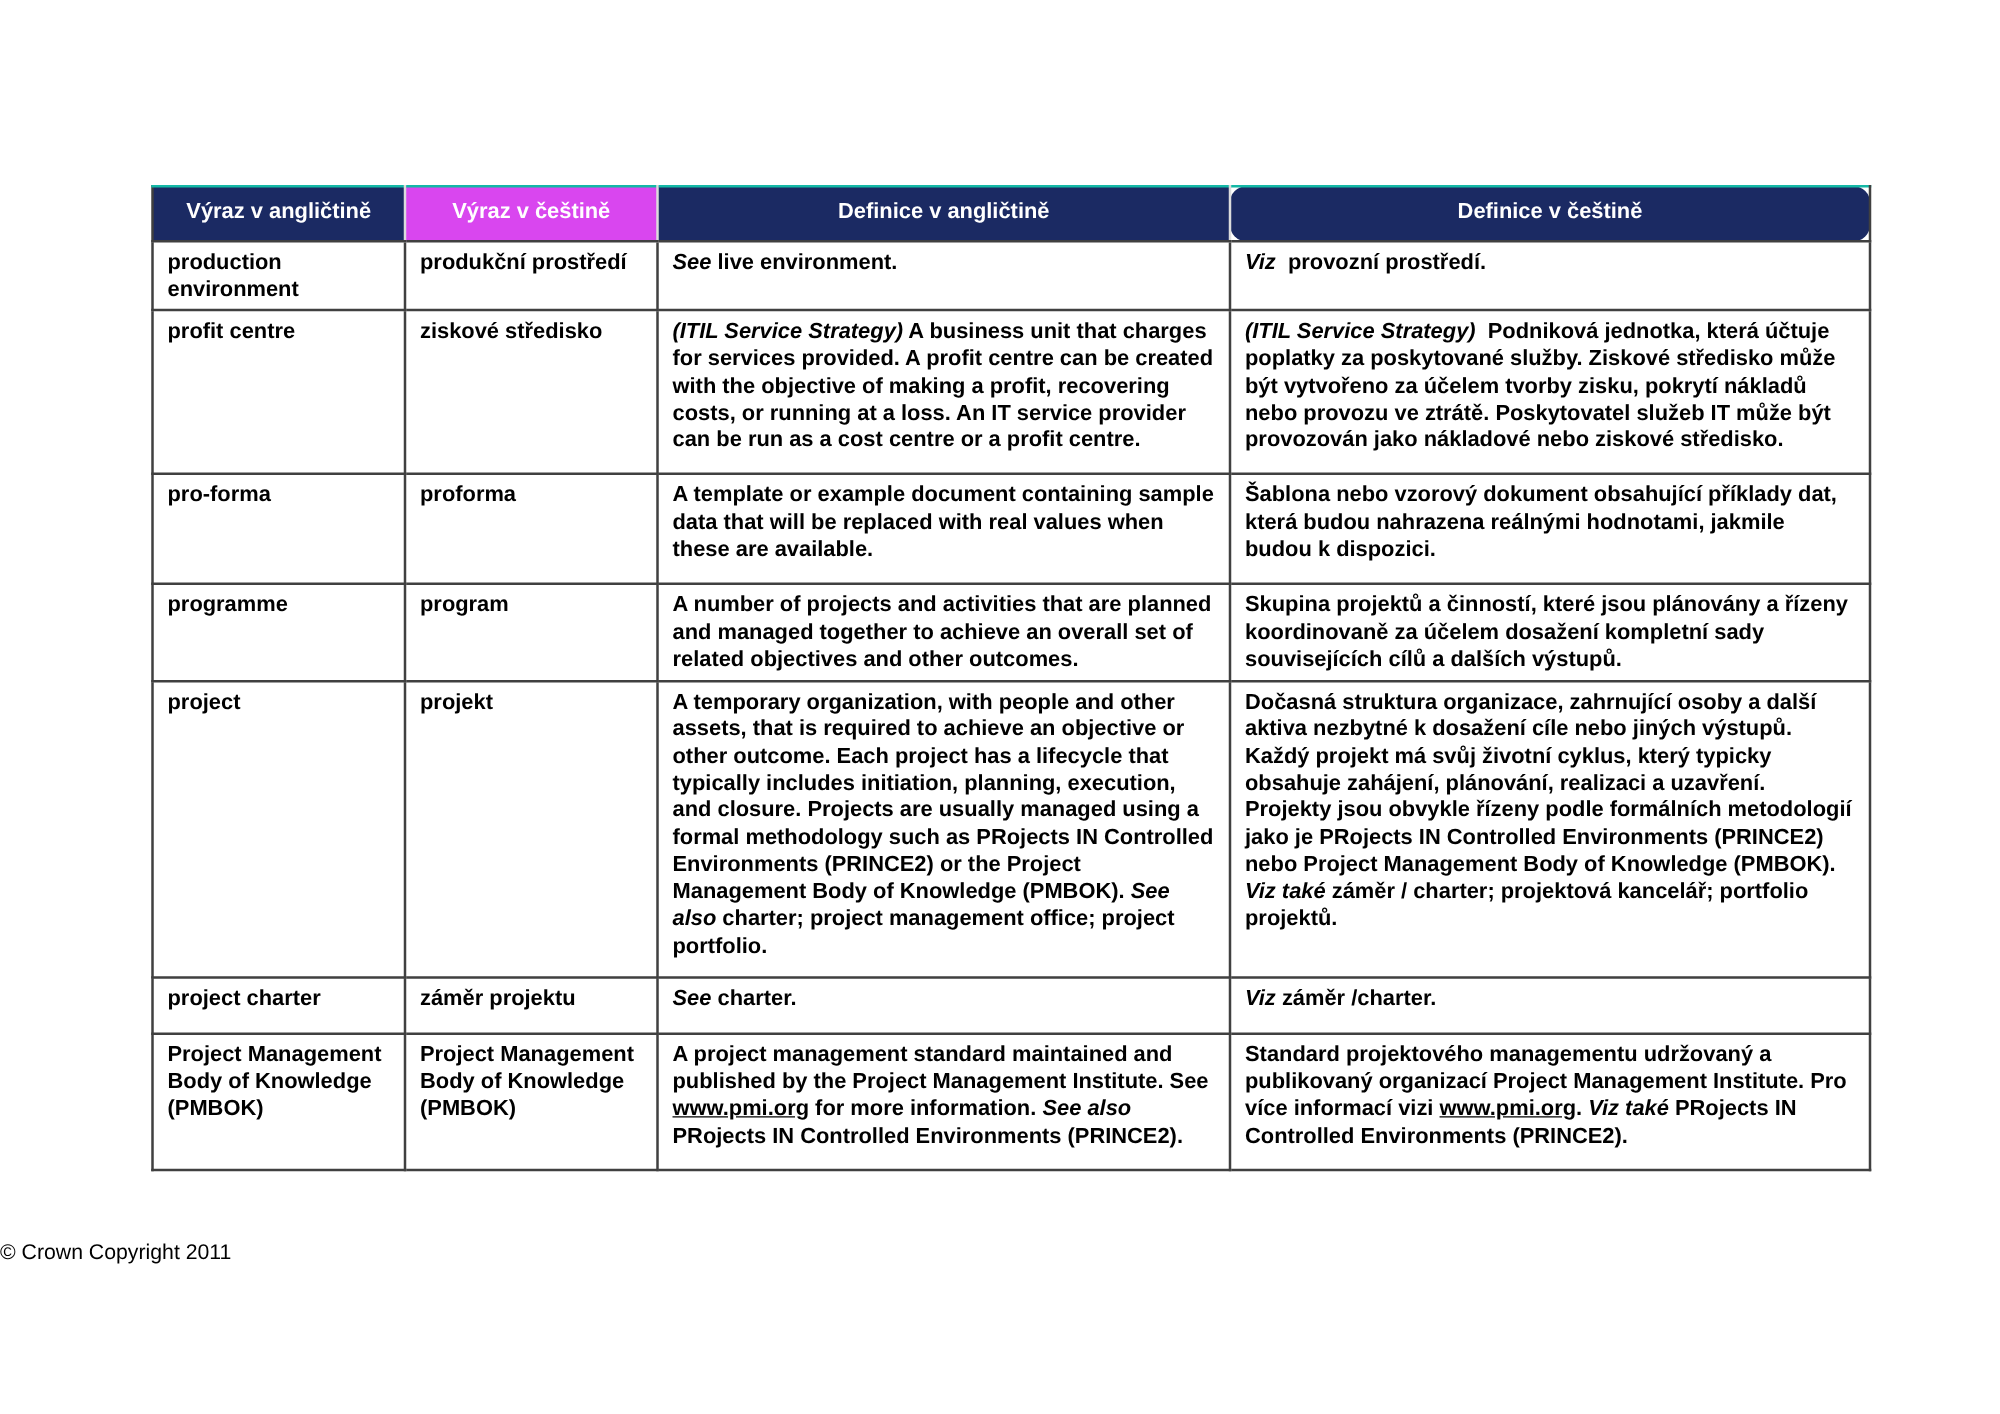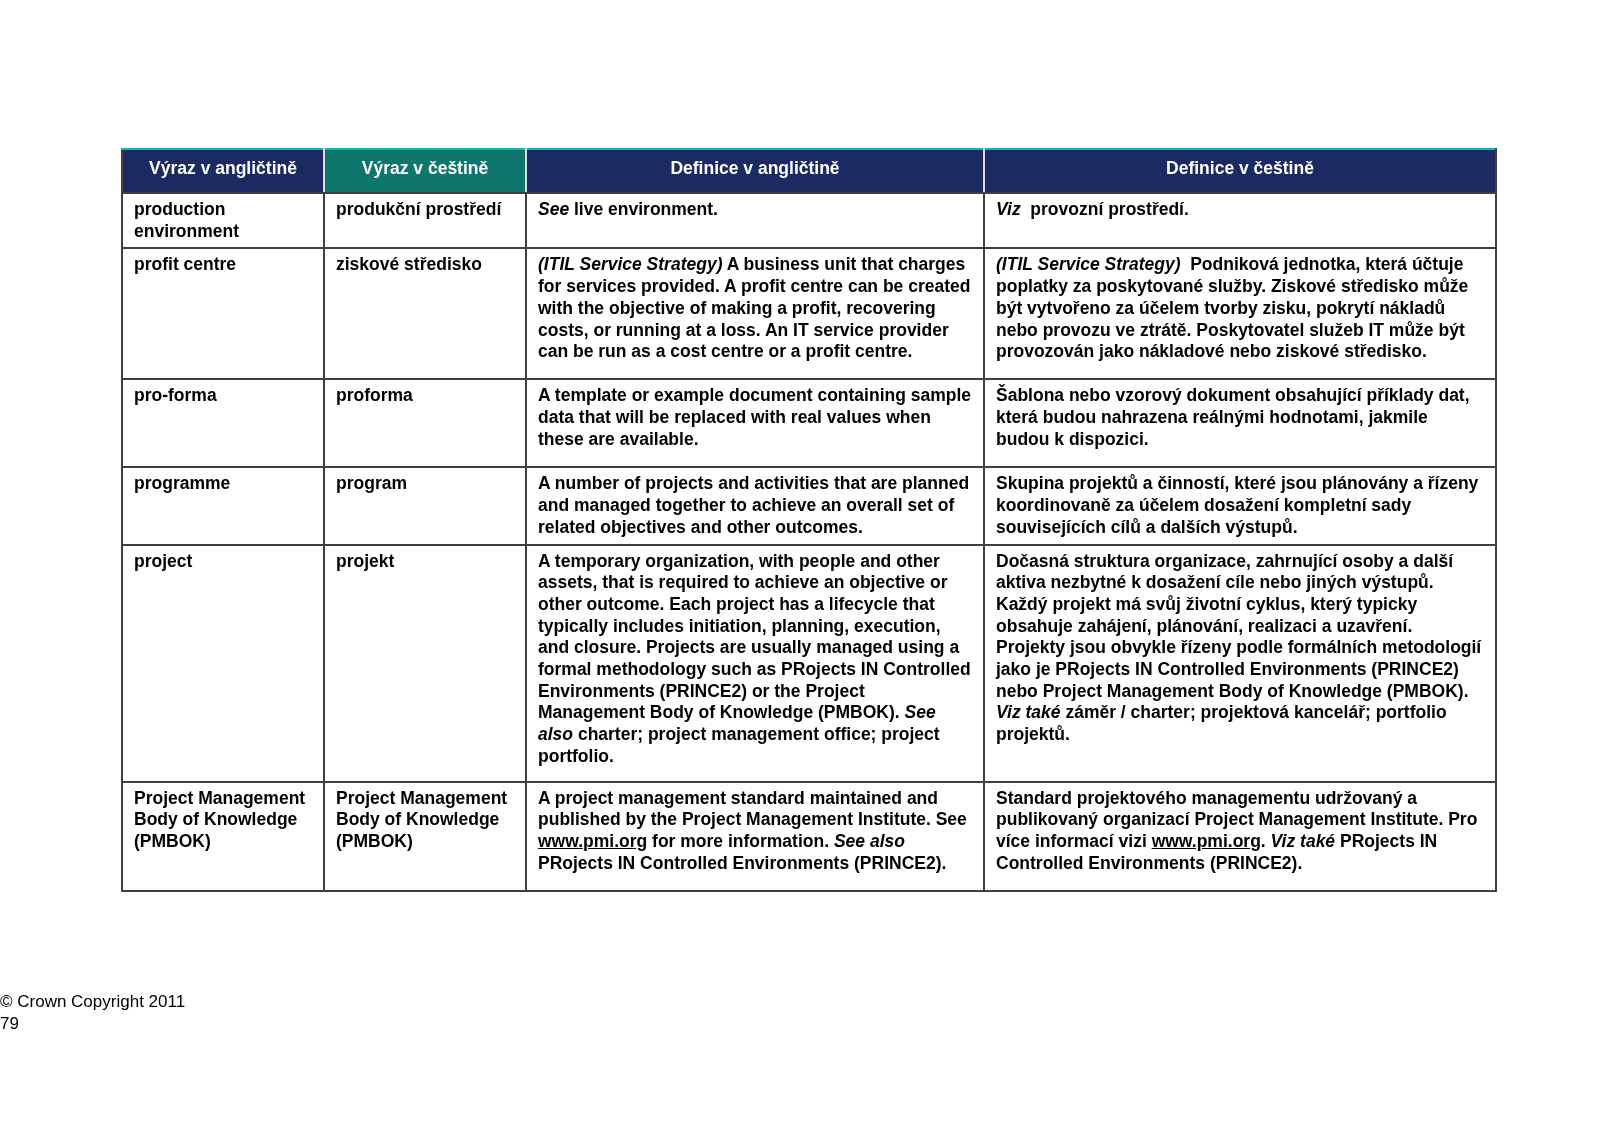--- a/index.html
+++ b/index.html
@@ -19,21 +19,21 @@
   col.c3 { width: 458px; }
   col.c4 { width: 512px; }
   th {
     color: #ffffff; font-weight: bold; font-size: 17.5px;
     text-align: center; vertical-align: top;
     height: 44px; padding: 8px 4px 4px 4px;
     border-top: 2px solid #14b8a6; border-bottom: 2px solid #404040;
     border-right: 2px solid #dcdcdc;
   }
   th:first-child { border-left: 2px solid #404040; }
-  th:last-child { border-right: 2px solid #404040; }
+  th:last-child { border-right: 2px solid #404040; border-radius: 13px; }
   td {
     border: 2px solid #404040;
     vertical-align: top;
     font-size: 17.5px; line-height: 21.7px;
     padding: 5px 11px 5px 11px;
     white-space: pre-wrap;
     font-weight: bold;
   }
   tr.row-0 td { height: 46px; }
   tr.row-1 td { height: 131px; }
@@ -57,21 +57,21 @@
   <table class="glossary">
     <colgroup>
       <col class="c1">
         <col class="c2">
         <col class="c3">
         <col class="c4">
     </colgroup>
     <thead>
       <tr>
           <th style="background: rgb(27, 42, 99); color: rgb(255, 255, 255);">Výraz v angličtině</th>
-          <th style="background: #0f766e; color: rgb(255, 255, 255);">Výraz v češtině</th>
+          <th style="background: #d946ef; color: rgb(255, 255, 255);">Výraz v češtině</th>
           <th style="background: rgb(27, 42, 99); color: rgb(255, 255, 255);">Definice v angličtině</th>
           <th style="background: rgb(27, 42, 99); color: rgb(255, 255, 255);">Definice v češtině</th>
         </tr>
     </thead>
     <tbody>
         <tr class="row-0">
           <td><span>production environment</span></td>
           <td><span>produkční prostředí</span></td>
           <td><span class="it">See</span><span> live environment.</span></td>
           <td><span class="it">Viz</span><span>  provozní prostředí.</span></td>
@@ -93,27 +93,32 @@
           <td><span>program</span></td>
           <td><span>A number of projects and activities that are planned and managed together to achieve an overall set of related objectives and other outcomes.</span></td>
           <td><span>Skupina projektů a činností, které jsou plánovány a řízeny koordinovaně za účelem dosažení kompletní sady souvisejících cílů a dalších výstupů.</span></td>
         </tr>
         <tr class="row-4">
           <td><span>project</span></td>
           <td><span>projekt</span></td>
           <td><span>A temporary organization, with people and other assets, that is required to achieve an objective or other outcome. Each project has a lifecycle that typically includes initiation, planning, execution, and closure. Projects are usually managed using a formal methodology such as PRojects IN Controlled Environments (PRINCE2) or the Project Management Body of Knowledge (PMBOK). </span><span class="it">See also</span><span> charter; project management office; project portfolio.</span></td>
           <td><span>Dočasná struktura organizace, zahrnující osoby a další aktiva nezbytné k dosažení cíle nebo jiných výstupů. Každý projekt má svůj životní cyklus, který typicky obsahuje zahájení, plánování, realizaci a uzavření. Projekty jsou obvykle řízeny podle formálních metodologií jako je PRojects IN Controlled Environments (PRINCE2) nebo Project Management Body of Knowledge (PMBOK). </span><span class="it">Viz také</span><span> záměr / charter; projektová kancelář; portfolio projektů.</span></td>
         </tr>
+        <tr class="row-5">
+          <td><span>project charter</span></td>
+          <td><span>záměr projektu</span></td>
+          <td><span class="it">See</span><span> charter.</span></td>
+          <td><span class="it">Viz</span><span> záměr /charter.</span></td>
+        </tr>
         <tr class="row-6">
           <td><span>Project Management Body of Knowledge (PMBOK)</span></td>
           <td><span>Project Management Body of Knowledge (PMBOK)</span></td>
           <td><span>A project management standard maintained and published by the Project Management Institute. See </span><span class="ul">www.pmi.org</span><span> for more information. </span><span class="it">See also</span><span> PRojects IN Controlled Environments (PRINCE2).</span></td>
           <td><span>Standard projektového managementu udržovaný a publikovaný organizací Project Management Institute. Pro více informací vizi </span><span class="ul">www.pmi.org</span><span>. </span><span class="it">Viz také</span><span> PRojects IN Controlled Environments (PRINCE2).</span></td>
         </tr>
       </tbody>
   </table>
 
   <div class="footer">
     <div>© Crown Copyright 2011</div>
-    <div>79</div>
   </div>
 
 </div>
 
 </body></html>

